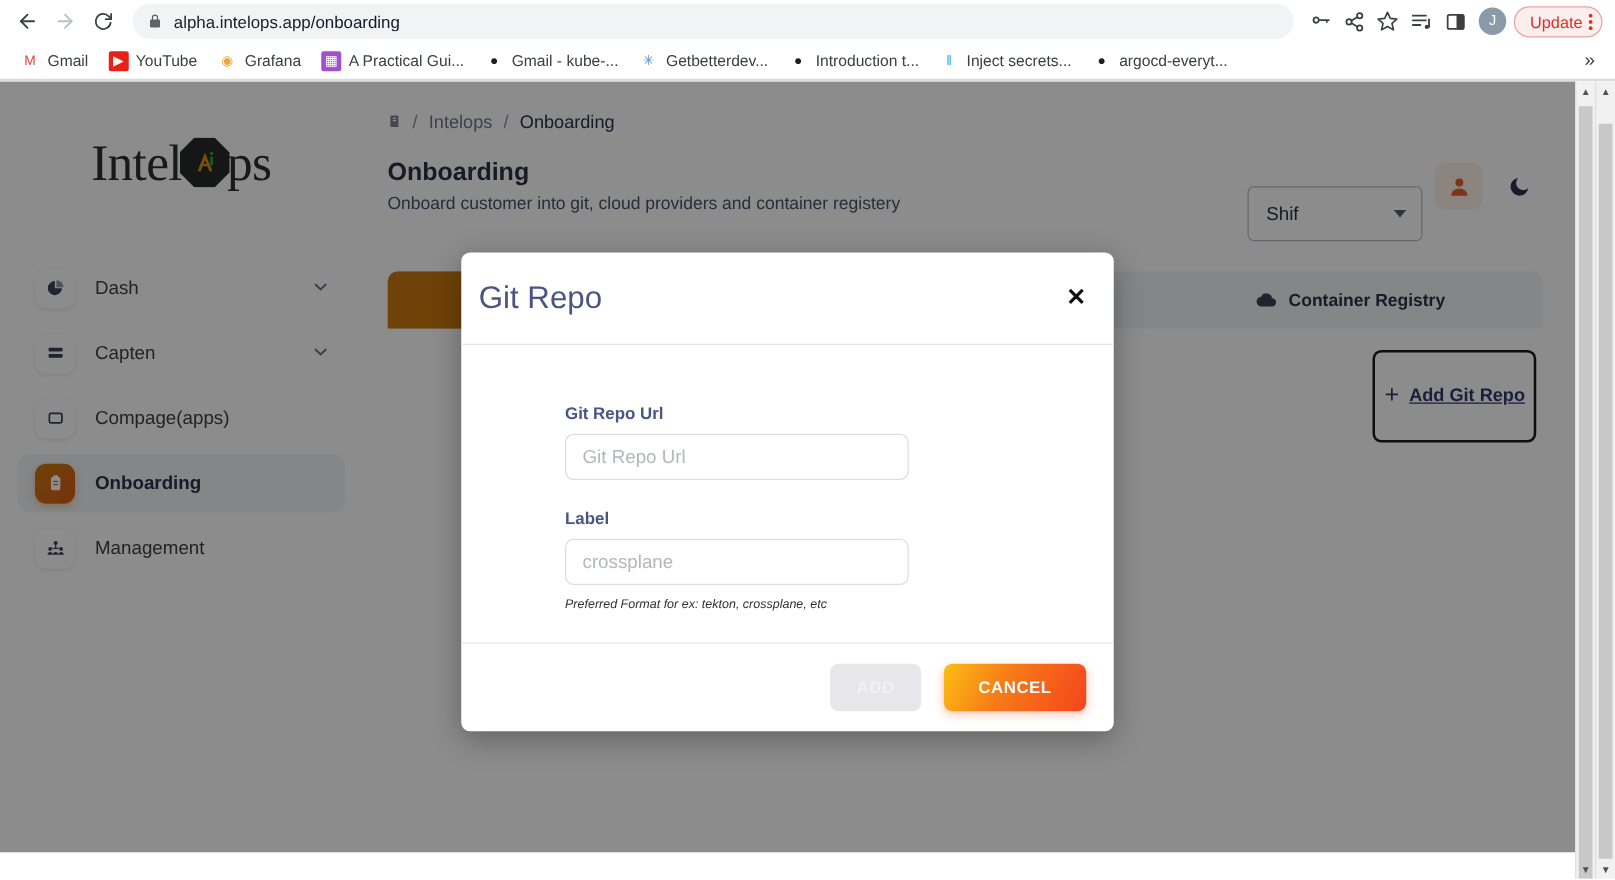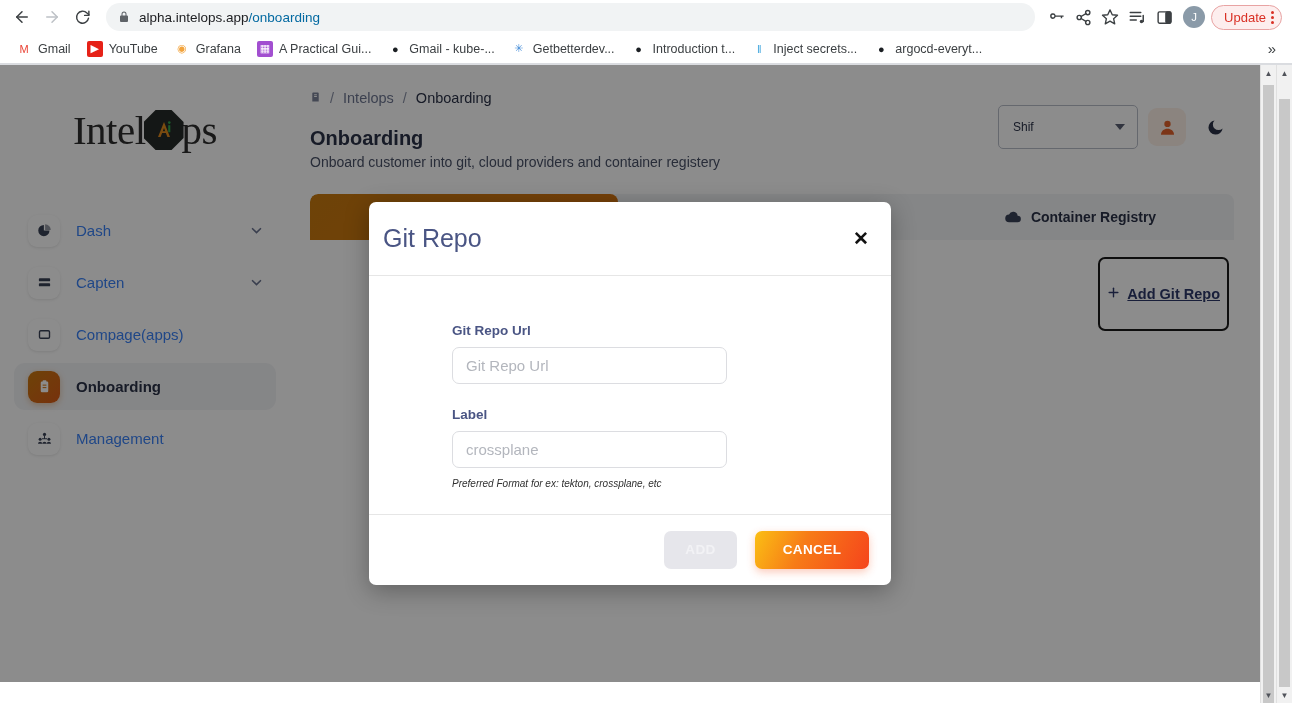--- a/index.html
+++ b/index.html
@@ -43,21 +43,21 @@
     gap: 9px;
     min-width: 0;
   }
   .omnibox-url {
     font-size: 13.5px;
     color: #202124;
     white-space: nowrap;
     overflow: hidden;
     text-overflow: ellipsis;
   }
-  .omnibox-url .path { color: #0369a1; }
+  .omnibox-url .path { color: #0f172a; }
   .tool-icons {
     display: flex;
     align-items: center;
     gap: 1px;
   }
   .tool-icon {
     width: 26px; height: 26px;
     display: flex; align-items: center; justify-content: center;
     color: #3c4043;
   }
@@ -211,21 +211,21 @@
   }
   .nav-list { margin-top: 40px; }
   .nav-item {
     display: flex;
     align-items: center;
     gap: 16px;
     height: 47px;
     margin: 5px 14px 5px 14px;
     padding: 0 14px;
     border-radius: 11px;
-    color: #3b82f6;
+    color: #404040;
     font-size: 15px;
   }
   .nav-item.active {
     background: #f3f4f6;
     font-weight: bold;
     color: #2b3248;
   }
   .nav-ico {
     width: 32px; height: 32px;
     border-radius: 9px;
@@ -284,23 +284,24 @@
   }
   .select-box {
     width: 140px;
     height: 44px;
     border: 1px solid #b9bec9;
     border-radius: 5px;
     display: flex;
     align-items: center;
     justify-content: space-between;
     padding: 0 12px 0 14px;
-    font-size: 12px;
+    font-size: 15px;
     color: #2b3248;
     background: #ffffff;
+    margin-top: 44px;
   }
   .tri-down {
     width: 0; height: 0;
     border-left: 5px solid transparent;
     border-right: 5px solid transparent;
     border-top: 6px solid #5a6073;
   }
   .icon-btn {
     width: 38px; height: 38px;
     border-radius: 9px;

